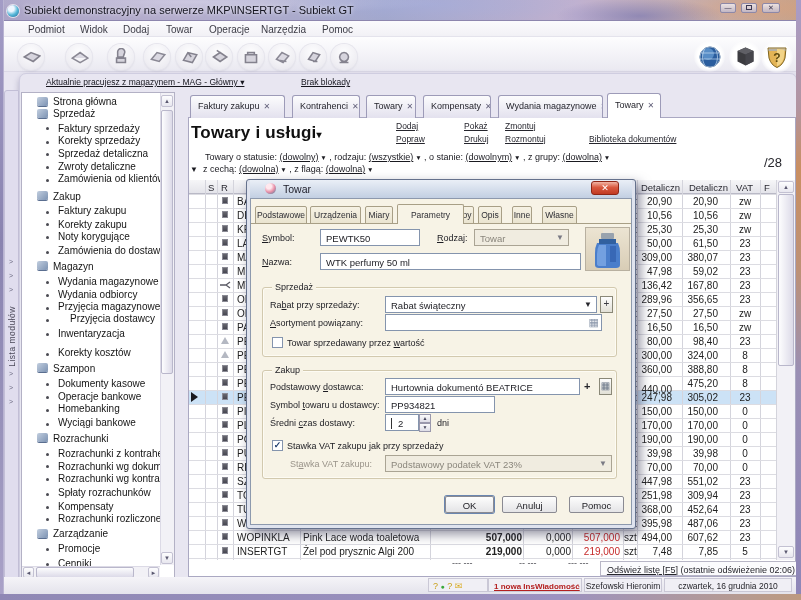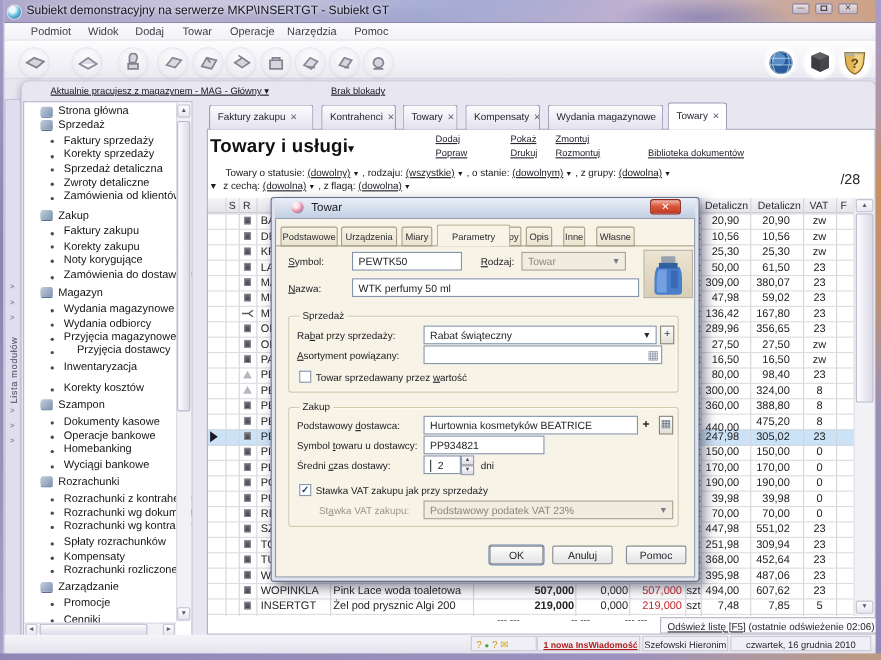--- a/index.html
+++ b/index.html
@@ -714,21 +714,21 @@
 <div class="dbtn-sm" style="left:600px;top:296px">+</div>
 <div class="dlabel" style="left:270px;top:318px"><u>A</u>sortyment powiązany:</div>
 <div class="dfield" style="left:385px;top:314px;width:217px;height:17px">
     <span class="dgrid">▦</span>
   </div>
 <div class="dcheck" style="left:272px;top:337px"></div>
 <div class="dlabel" style="left:287px;top:338px">Towar sprzedawany przez <u>w</u>artość</div>
 <div class="dgroup" style="left:262px;top:370px;width:355px;height:109px"></div>
 <div class="dglabel" style="left:272px;top:365px">Zakup</div>
 <div class="dlabel" style="left:270px;top:382px">Podstawowy <u>d</u>ostawca:</div>
-<div class="dcombo" style="left:385px;top:378px;width:195px;height:17px">Hurtownia kosmetyków BEATRICE</div>
+<div class="dcombo" style="left:385px;top:378px;width:195px;height:17px">Hurtownia dokumentó BEATRICE</div>
 <div class="dbtn-plus" style="left:584px;top:380px">+</div>
 <div class="dbtn-sm" style="left:599px;top:378px"><span style="color:#6a7688;font-size:10px">▦</span></div>
 <div class="dlabel" style="left:270px;top:400px">Symbol <u>t</u>owaru u dostawcy:</div>
 <div class="dfield" style="left:385px;top:396px;width:110px;height:17px">PP934821</div>
 <div class="dlabel" style="left:270px;top:418px">Średni <u>c</u>zas dostawy:</div>
 <div class="dfield" style="left:385px;top:414px;width:34px;height:17px"><span style="border-left:1px solid #333;padding-left:6px">2</span></div>
 <div class="dspin-u abs" style="left:419px;top:414px">▲</div>
 <div class="dspin-d abs" style="left:419px;top:423px">▼</div>
 <div class="dlabel" style="left:437px;top:418px">dni</div>
 <div class="dcheck" style="left:272px;top:440px">✓</div>

